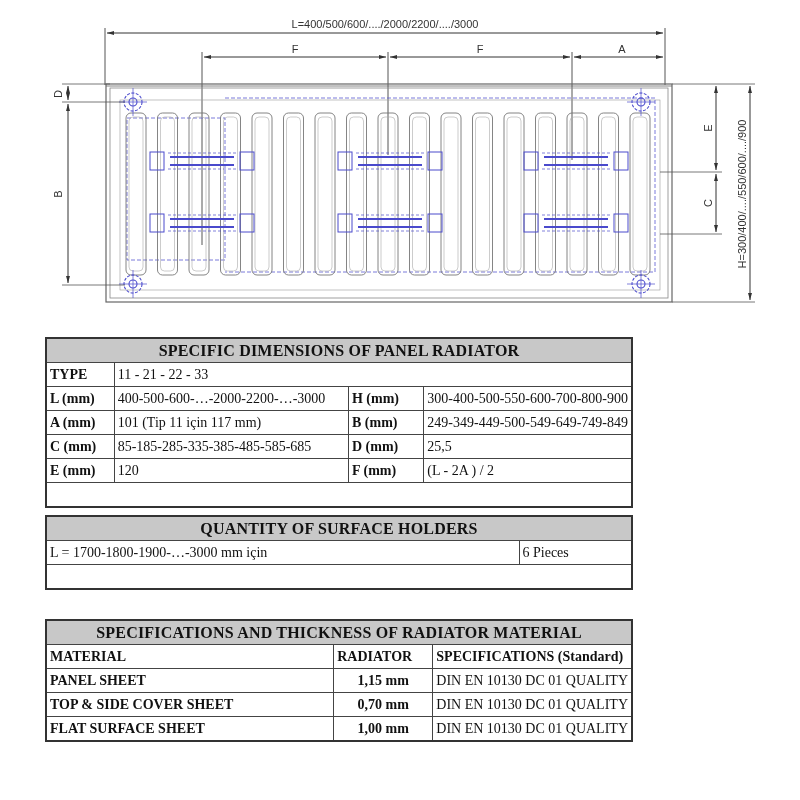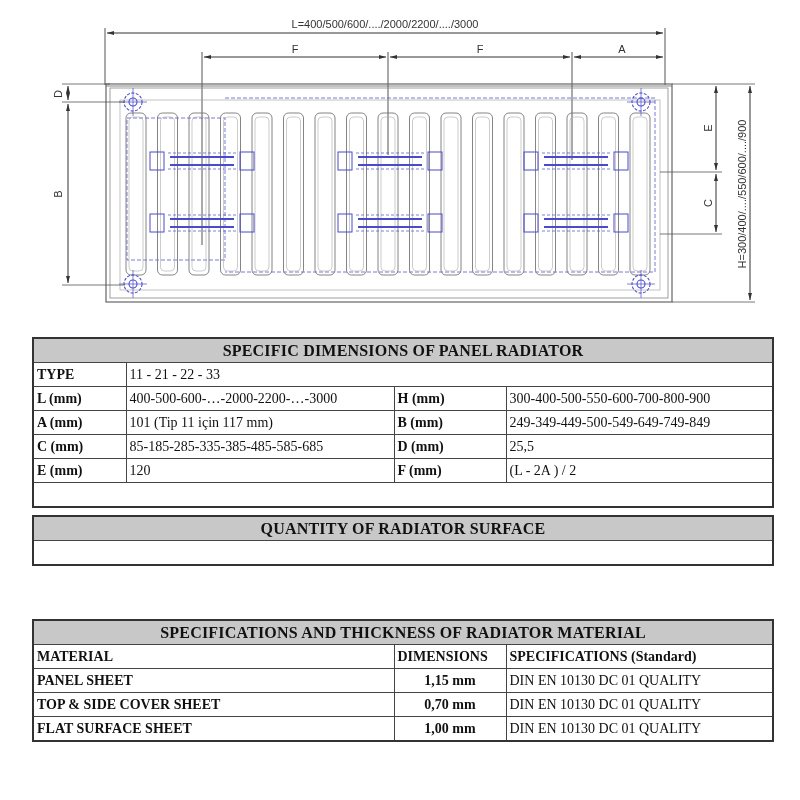--- a/index.html
+++ b/index.html
@@ -1,19 +1,19 @@
 <!DOCTYPE html>
 <html><head>
 <meta charset="utf-8">
 <style>
   html, body { margin: 0; padding: 0; background: #ffffff; }
   body { width: 800px; height: 800px; position: relative; overflow: hidden; font-family: "Liberation Serif", serif; }
   #drawing { position: absolute; left: 0; top: 0; width: 800px; height: 320px; }
   .dim-text { font-family: "Liberation Sans", sans-serif; font-size: 11px; fill: #333; }
-  table.spec { position: absolute; left: 32px; width: 742px; border-collapse: collapse; border: 2px solid #333; font-family: "Liberation Serif", serif; font-size: 14px; color: #111; }
+  table.spec { position: absolute; left: 45px; width: 588px; border-collapse: collapse; border: 2px solid #333; font-family: "Liberation Serif", serif; font-size: 14px; color: #111; }
   table.spec td { border: 1px solid #444; padding: 0 3px; height: 23px; white-space: nowrap; }
   .hdr td { background: #c8c8c8; text-align: center; font-weight: bold; font-size: 16px; height: 24px; letter-spacing: 0.2px; }
   .lbl { font-weight: bold; }
   .blank td { height: 23px; }
   .center { text-align: center; font-weight: bold; }
   .colhdr td { font-weight: bold; text-align: left; }
 </style>
 </head>
 <body>
 
@@ -276,41 +276,45 @@
 </tbody>
   </table>
 
 <table class="spec" style="top:515px;">
   <colgroup>
       <col style="width:473px">
       <col>
     </colgroup>
   <tbody>
       <tr class="hdr">
-    <td colspan="2">QUANTITY OF RADIATOR SURFACE</td>
+    <td colspan="2">QUANTITY OF SURFACE HOLDERS</td>
+  </tr>
+  <tr>
+    <td>L = 1700-1800-1900-…-3000 mm için</td>
+    <td>6 Pieces</td>
   </tr>
   <tr class="blank">
         <td colspan="2"></td>
       </tr>
 </tbody>
   </table>
 
 <table class="spec" style="top:619px;">
   <colgroup>
       <col style="width:361px">
       <col style="width:112px">
       <col>
     </colgroup>
   <tbody>
       <tr class="hdr">
     <td colspan="3">SPECIFICATIONS AND THICKNESS OF RADIATOR MATERIAL</td>
   </tr>
   <tr class="colhdr">
     <td>MATERIAL</td>
-    <td>DIMENSIONS</td>
+    <td>RADIATOR</td>
     <td>SPECIFICATIONS (Standard)</td>
   </tr>
   <tr>
     <td class="lbl">PANEL SHEET</td>
     <td class="center">1,15 mm</td>
     <td>DIN EN 10130 DC 01 QUALITY</td>
   </tr>
   <tr>
     <td class="lbl">TOP &amp; SIDE COVER SHEET</td>
     <td class="center">0,70 mm</td>

